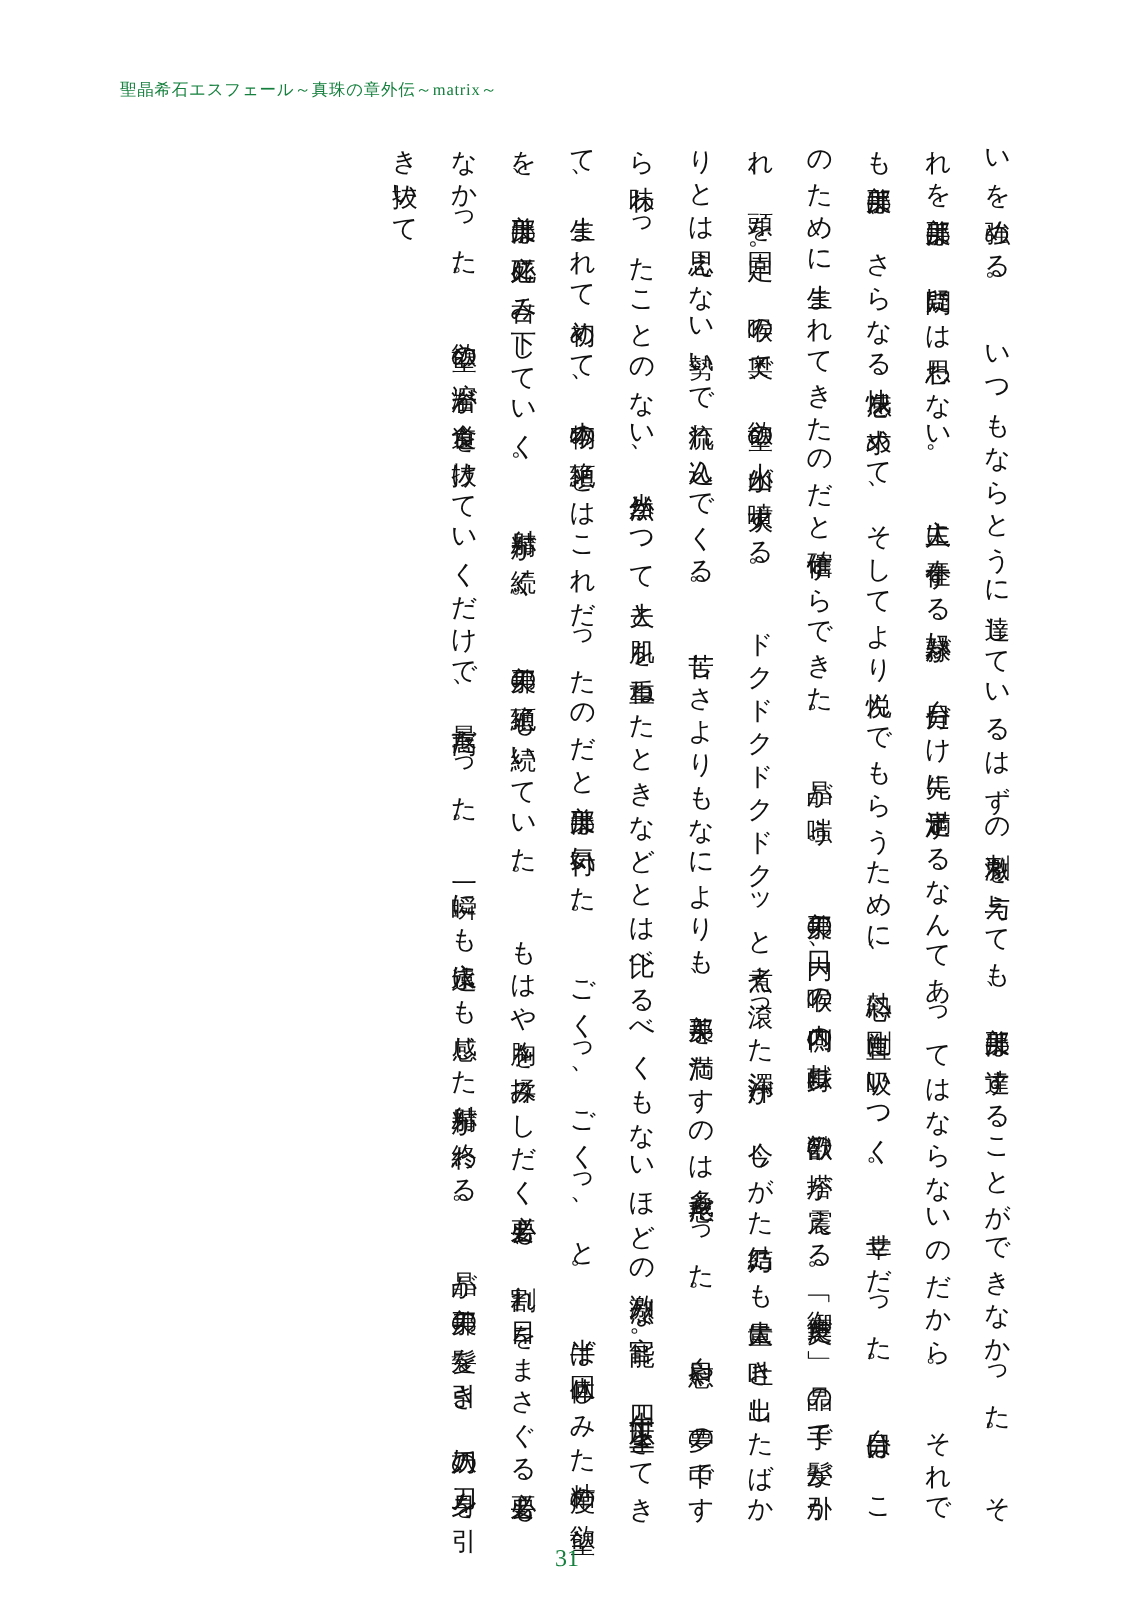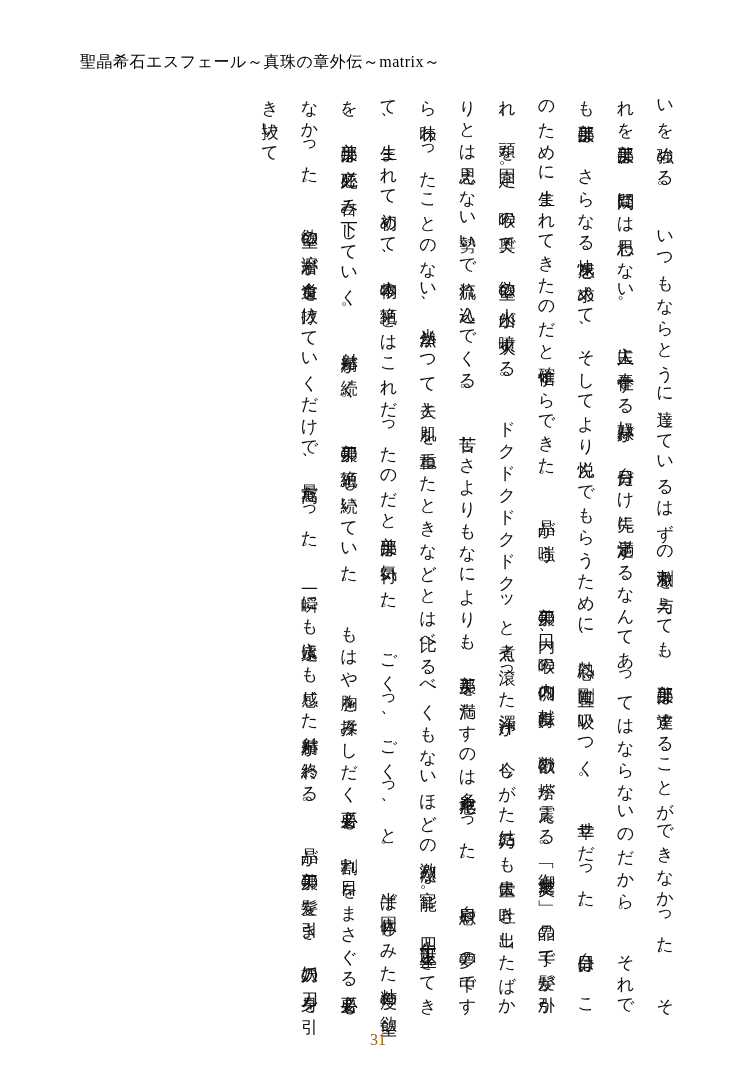--- a/index.html
+++ b/index.html
@@ -13,23 +13,23 @@
     height: 1075px;
     background: #ffffff;
     overflow: hidden;
     font-family: "Liberation Serif", "DejaVu Serif", serif;
     color: #1a1a1a;
   }
   .header {
     position: absolute;
     top: 52px;
     left: 80px;
-    font-size: 16px;
+    font-size: 11px;
     letter-spacing: 0.5px;
-    color: #000000;
+    color: #15803d;
     white-space: nowrap;
     font-family: "Liberation Serif", "DejaVu Serif", serif;
   }
   .body-text {
     position: absolute;
     top: 88px;
     right: 72px;
     height: 920px;
     width: 600px;
     writing-mode: vertical-rl;
@@ -45,21 +45,21 @@
     padding: 0;
     text-indent: 0;
   }
   .page-number {
     position: absolute;
     bottom: 26px;
     left: 0;
     width: 756px;
     text-align: center;
     font-size: 16px;
-    color: #a16207;
+    color: #15803d;
     font-family: "Liberation Serif", "DejaVu Serif", serif;
   }
 </style>
 </head>
 <body>
 
 <div class="page">
 
   <div class="header">聖晶希石エスフェール～真珠の章外伝～matrix～</div>
 

